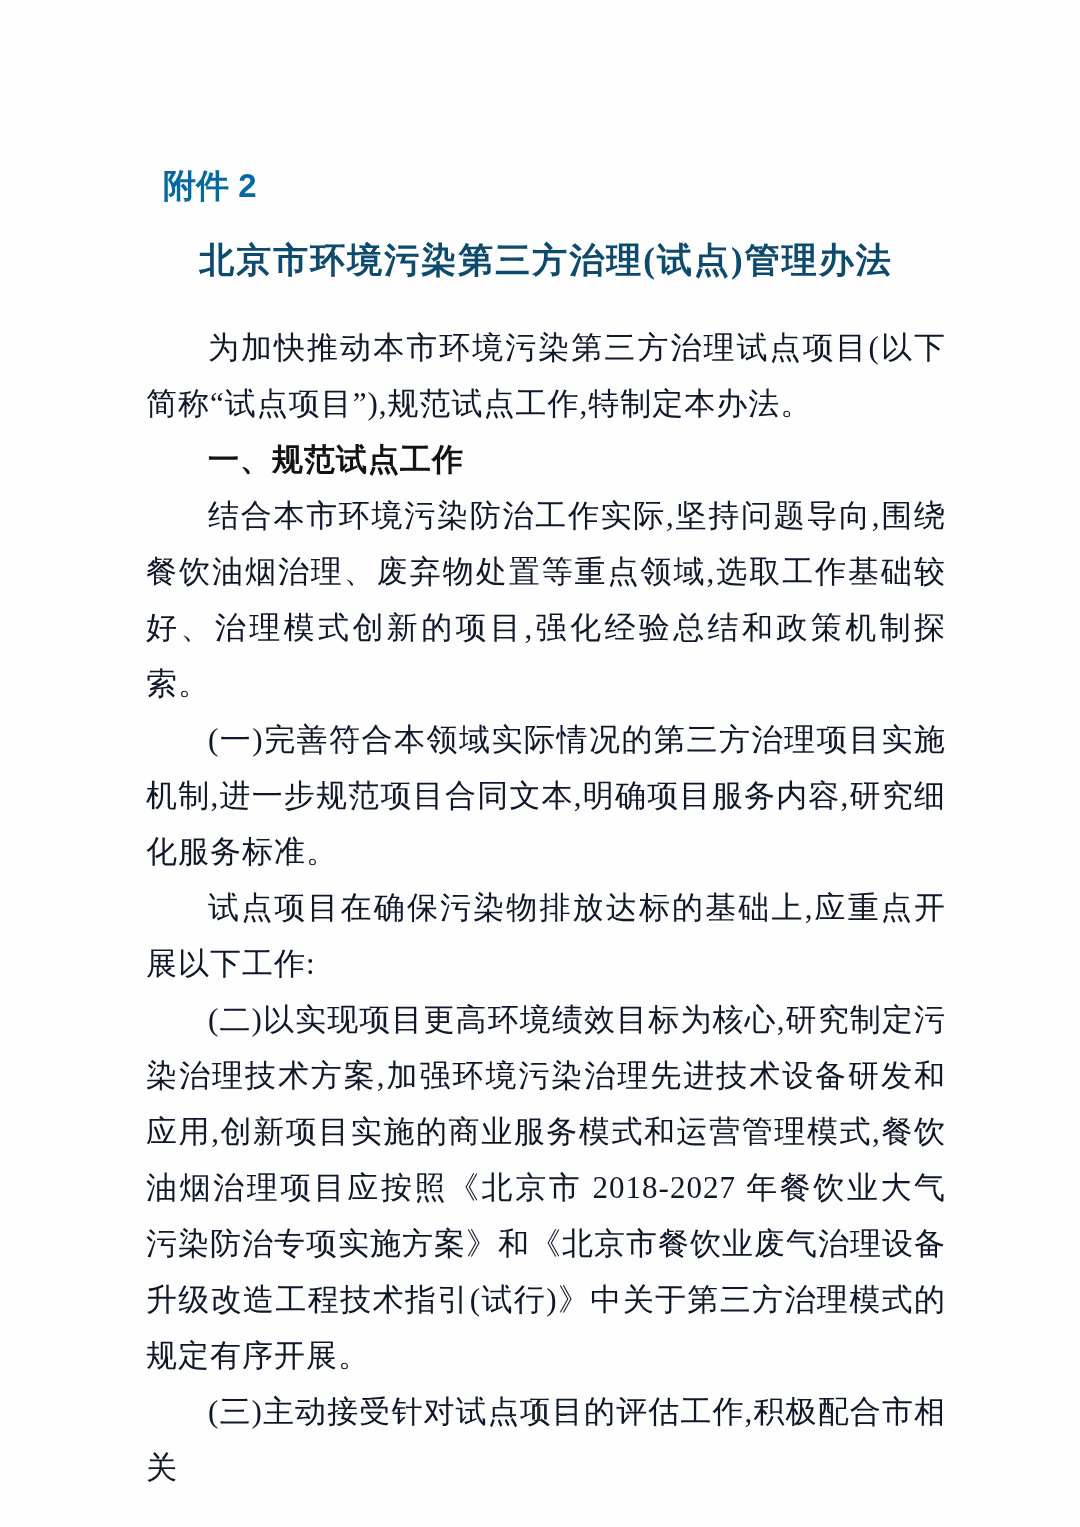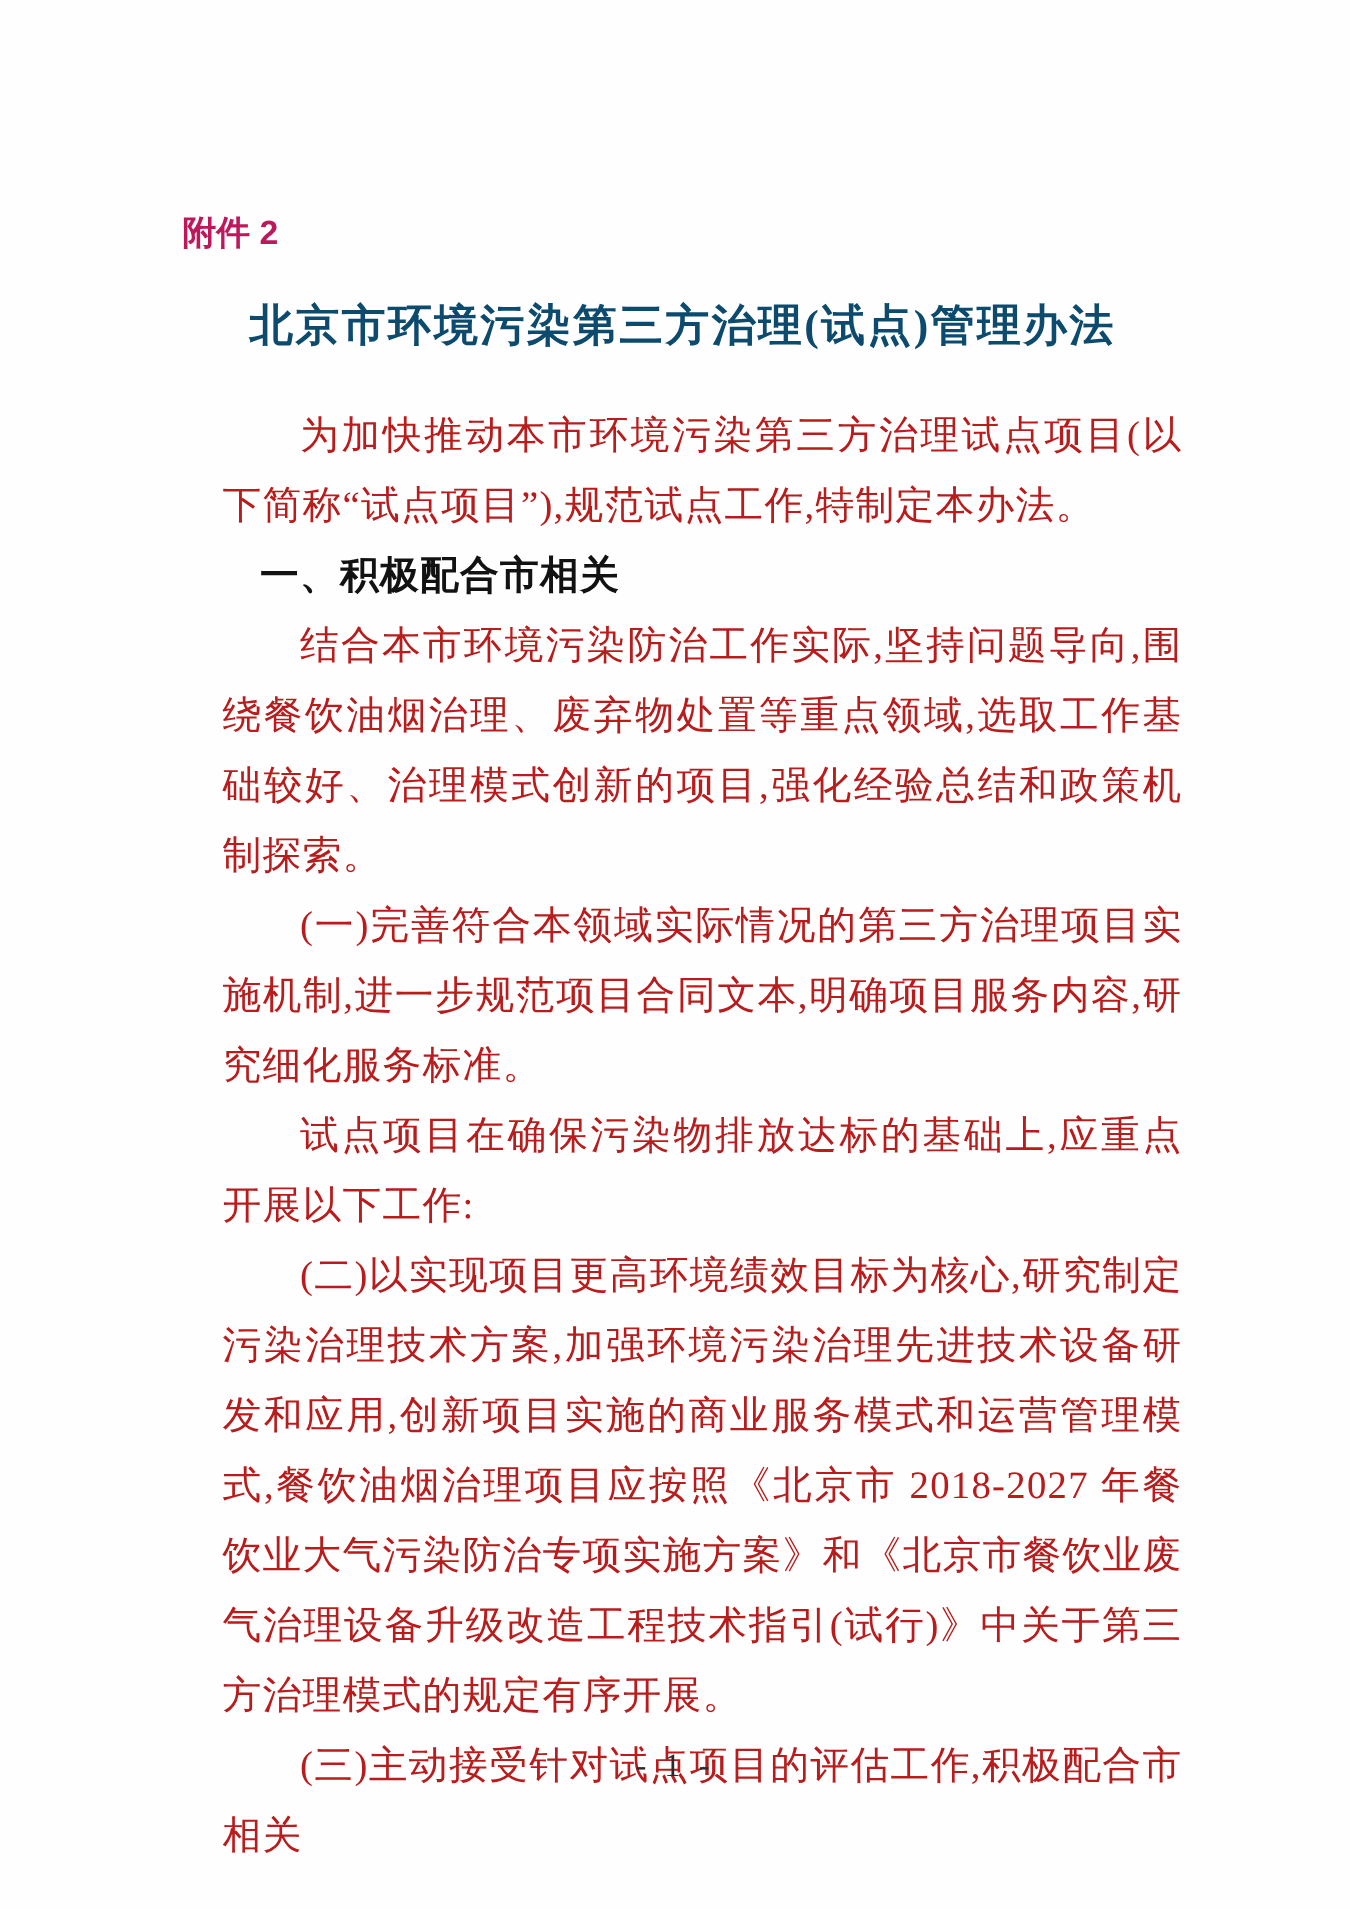--- a/index.html
+++ b/index.html
@@ -18,24 +18,24 @@
   }
   .content {
     position: absolute;
     left: 146px;
     top: 168px;
     width: 800px;
   }
   .attachment-label {
     font-family: "Liberation Sans", sans-serif;
     font-weight: bold;
-    font-size: 27px;
+    font-size: 33px;
     line-height: 36px;
-    margin: 0 0 34px 0;
-    color: #be185d;
+    margin: 0 0 34px 17px;
+    color: #0369a1;
   }
   .doc-title {
     font-family: "Liberation Serif", serif;
     font-weight: bold;
     font-size: 35px;
     line-height: 46px;
     text-align: center;
     letter-spacing: 2px;
     margin: 0 0 36px 0;
     color: #0c4a6e;
@@ -44,22 +44,21 @@
     margin: 0;
     font-size: 31px;
     line-height: 56px;
     text-align: justify;
     text-indent: 2em;
     letter-spacing: 1px;
   }
   .para {
     font-family: "Liberation Serif", serif;
     font-weight: normal;
-    color: #b91c1c;
-    margin-left: 32px;
+    color: #0f172a;
   }
   .heading {
     font-family: "Liberation Sans", sans-serif;
     font-weight: bold;
     color: #121212;
   }
   .footer {
     position: absolute;
     left: 0;
     right: 0;
@@ -76,21 +75,21 @@
 
 <div class="page">
   <div class="content">
 
     <div class="attachment-label">附件 2</div>
 
     <h1 class="doc-title">北京市环境污染第三方治理(试点)管理办法</h1>
 
     <p class="block para">为加快推动本市环境污染第三方治理试点项目(以下简称“试点项目”),规范试点工作,特制定本办法。</p>
 
-    <h2 class="block heading">一、积极配合市相关</h2>
+    <h2 class="block heading">一、规范试点工作</h2>
 
     <p class="block para">结合本市环境污染防治工作实际,坚持问题导向,围绕餐饮油烟治理、废弃物处置等重点领域,选取工作基础较好、治理模式创新的项目,强化经验总结和政策机制探索。</p>
 
 
     <p class="block para">(一)完善符合本领域实际情况的第三方治理项目实施机制,进一步规范项目合同文本,明确项目服务内容,研究细化服务标准。</p>
 
     <p class="block para">试点项目在确保污染物排放达标的基础上,应重点开展以下工作:</p>
 
     <p class="block para">(二)以实现项目更高环境绩效目标为核心,研究制定污染治理技术方案,加强环境污染治理先进技术设备研发和应用,创新项目实施的商业服务模式和运营管理模式,餐饮油烟治理项目应按照《北京市 2018-2027 年餐饮业大气污染防治专项实施方案》和《北京市餐饮业废气治理设备升级改造工程技术指引(试行)》中关于第三方治理模式的规定有序开展。</p>
 

